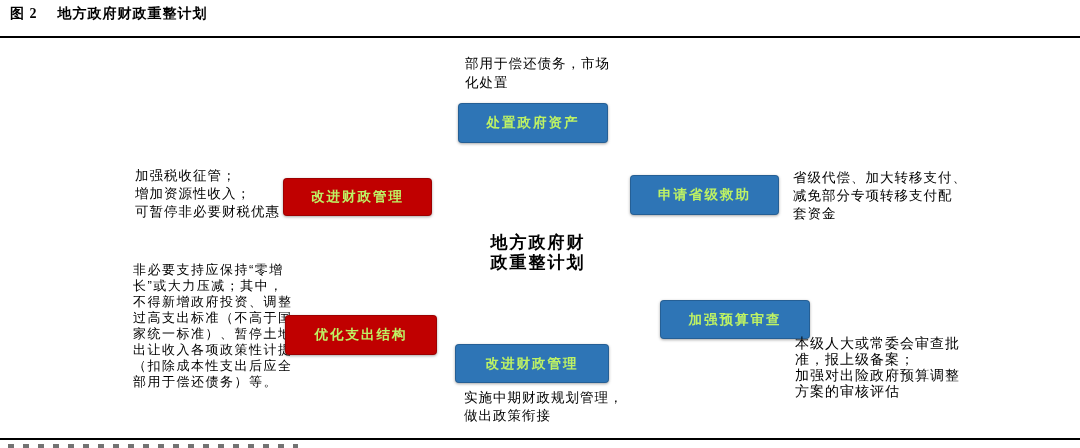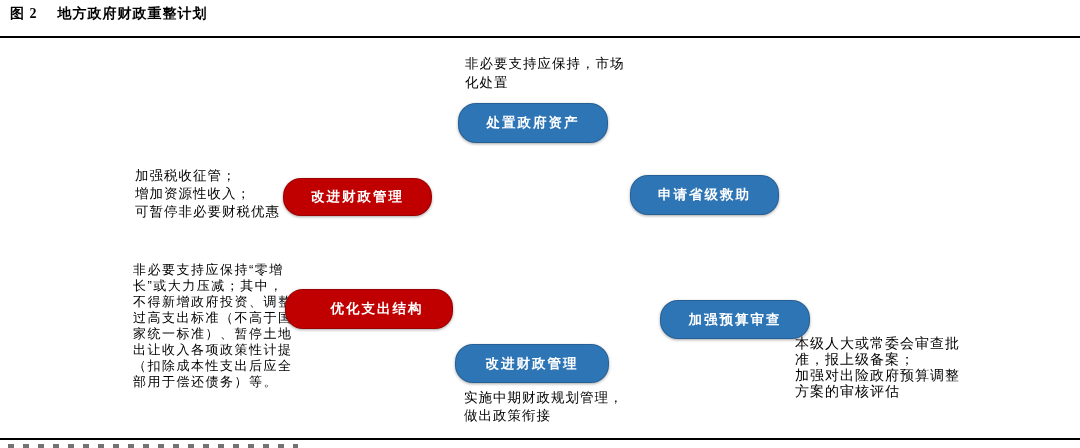--- a/index.html
+++ b/index.html
@@ -51,35 +51,35 @@
   #note-optimize { left: 133px; top: 262px; width: 182px; font-size: 13px; line-height: 16px; letter-spacing: 1.5px; }
   #note-review   { left: 795px; top: 291px; width: 200px; font-size: 14px; line-height: 16px; margin-top: 44px; }
   #note-improve  { left: 464px; top: 389px; width: 205px; }
 
   
   .node-box {
     position: absolute;
     display: flex;
     align-items: center;
     justify-content: center;
-    color: #ffffff;
+    color: #bef264;
     font-weight: bold;
     font-size: 13.5px;
     letter-spacing: 2px;
-    border-radius: 18px;
+    border-radius: 4px;
     box-shadow: 0 1px 3px rgba(0,0,0,0.35);
     white-space: nowrap;
   }
   .node-box.blue { background: var(--node-blue, #2E75B6); border: 1px solid rgba(0,0,0,0.18); }
   .node-box.red  { background: var(--node-red,  #C00000); border: 1px solid rgba(0,0,0,0.18); }
 
   #box-dispose  { left: 458px; top: 103px; width: 148px; height: 38px; }
   #box-broaden  { left: 283px; top: 178px; width: 147px; height: 36px; }
   #box-aid      { left: 630px; top: 175px; width: 147px; height: 38px; }
-  #box-optimize { left: 285px; top: 289px; width: 150px; height: 38px; padding-left: 16px; }
+  #box-optimize { left: 285px; top: 315px; width: 150px; height: 38px; }
   #box-review   { left: 660px; top: 300px; width: 148px; height: 37px; }
   #box-improve  { left: 455px; top: 344px; width: 152px; height: 37px; }
 
   
   .center-title {
     position: absolute;
     left: 452px;
     top: 233px;
     width: 172px;
     text-align: center;
@@ -105,37 +105,42 @@
 <body>
 
 <div class="canvas">
 
   <div class="fig-header">
     <span class="fig-label">图 2</span><span class="fig-title">地方政府财政重整计划</span>
   </div>
 
   <div class="rule rule-top"></div>
 
-  <div class="note" id="note-dispose">非必要支持应保持，市场
+  <div class="note" id="note-dispose">部用于偿还债务，市场
 化处置</div>
   <div class="node-box blue" id="box-dispose">
     <span>处置政府资产</span>
   </div>
 
   <div class="note" id="note-broaden">加强税收征管；
 增加资源性收入；
 可暂停非必要财税优惠</div>
   <div class="node-box red" id="box-broaden">
     <span>改进财政管理</span>
   </div>
 
   <div class="node-box blue" id="box-aid">
     <span>申请省级救助</span>
   </div>
+  <div class="note" id="note-aid">省级代偿、加大转移支付、
+减免部分专项转移支付配
+套资金</div>
 
+  <div class="center-title">地方政府财
+政重整计划</div>
 
   <div class="note" id="note-optimize">非必要支持应保持“零增
 长”或大力压减；其中，
 不得新增政府投资、调整
 过高支出标准（不高于国
 家统一标准）、暂停土地
 出让收入各项政策性计提
 （扣除成本性支出后应全
 部用于偿还债务）等。</div>
   <div class="node-box red" id="box-optimize">

